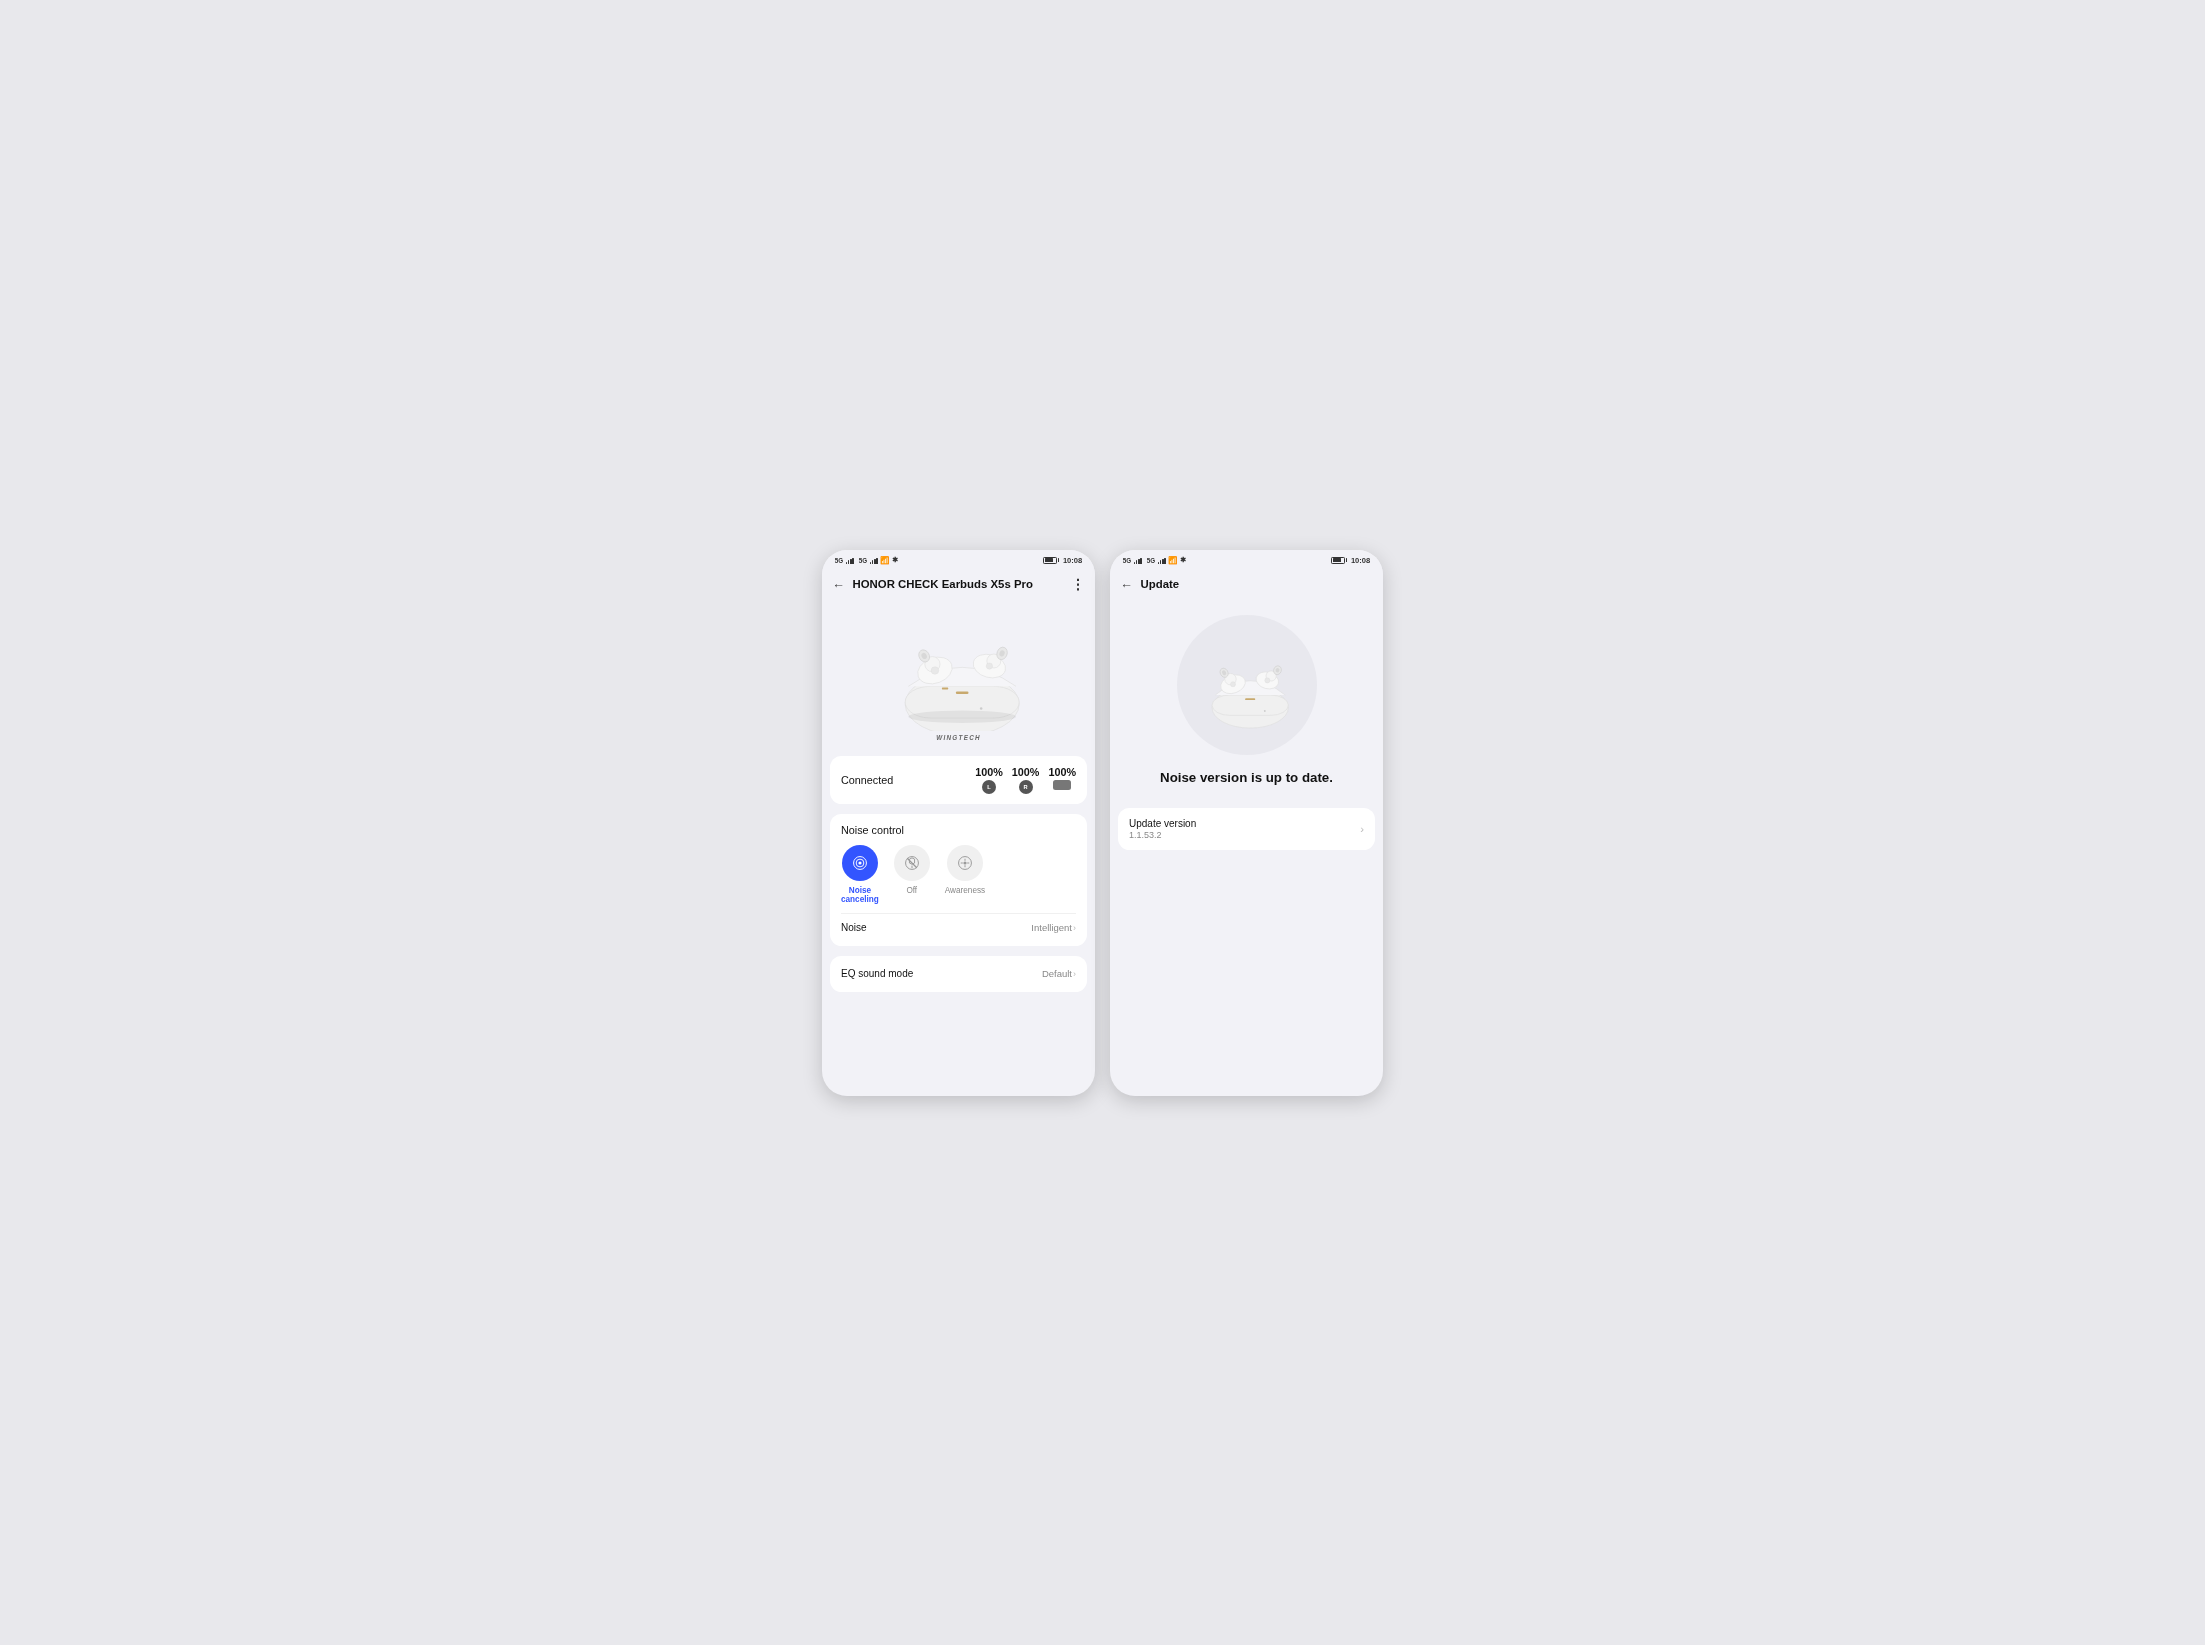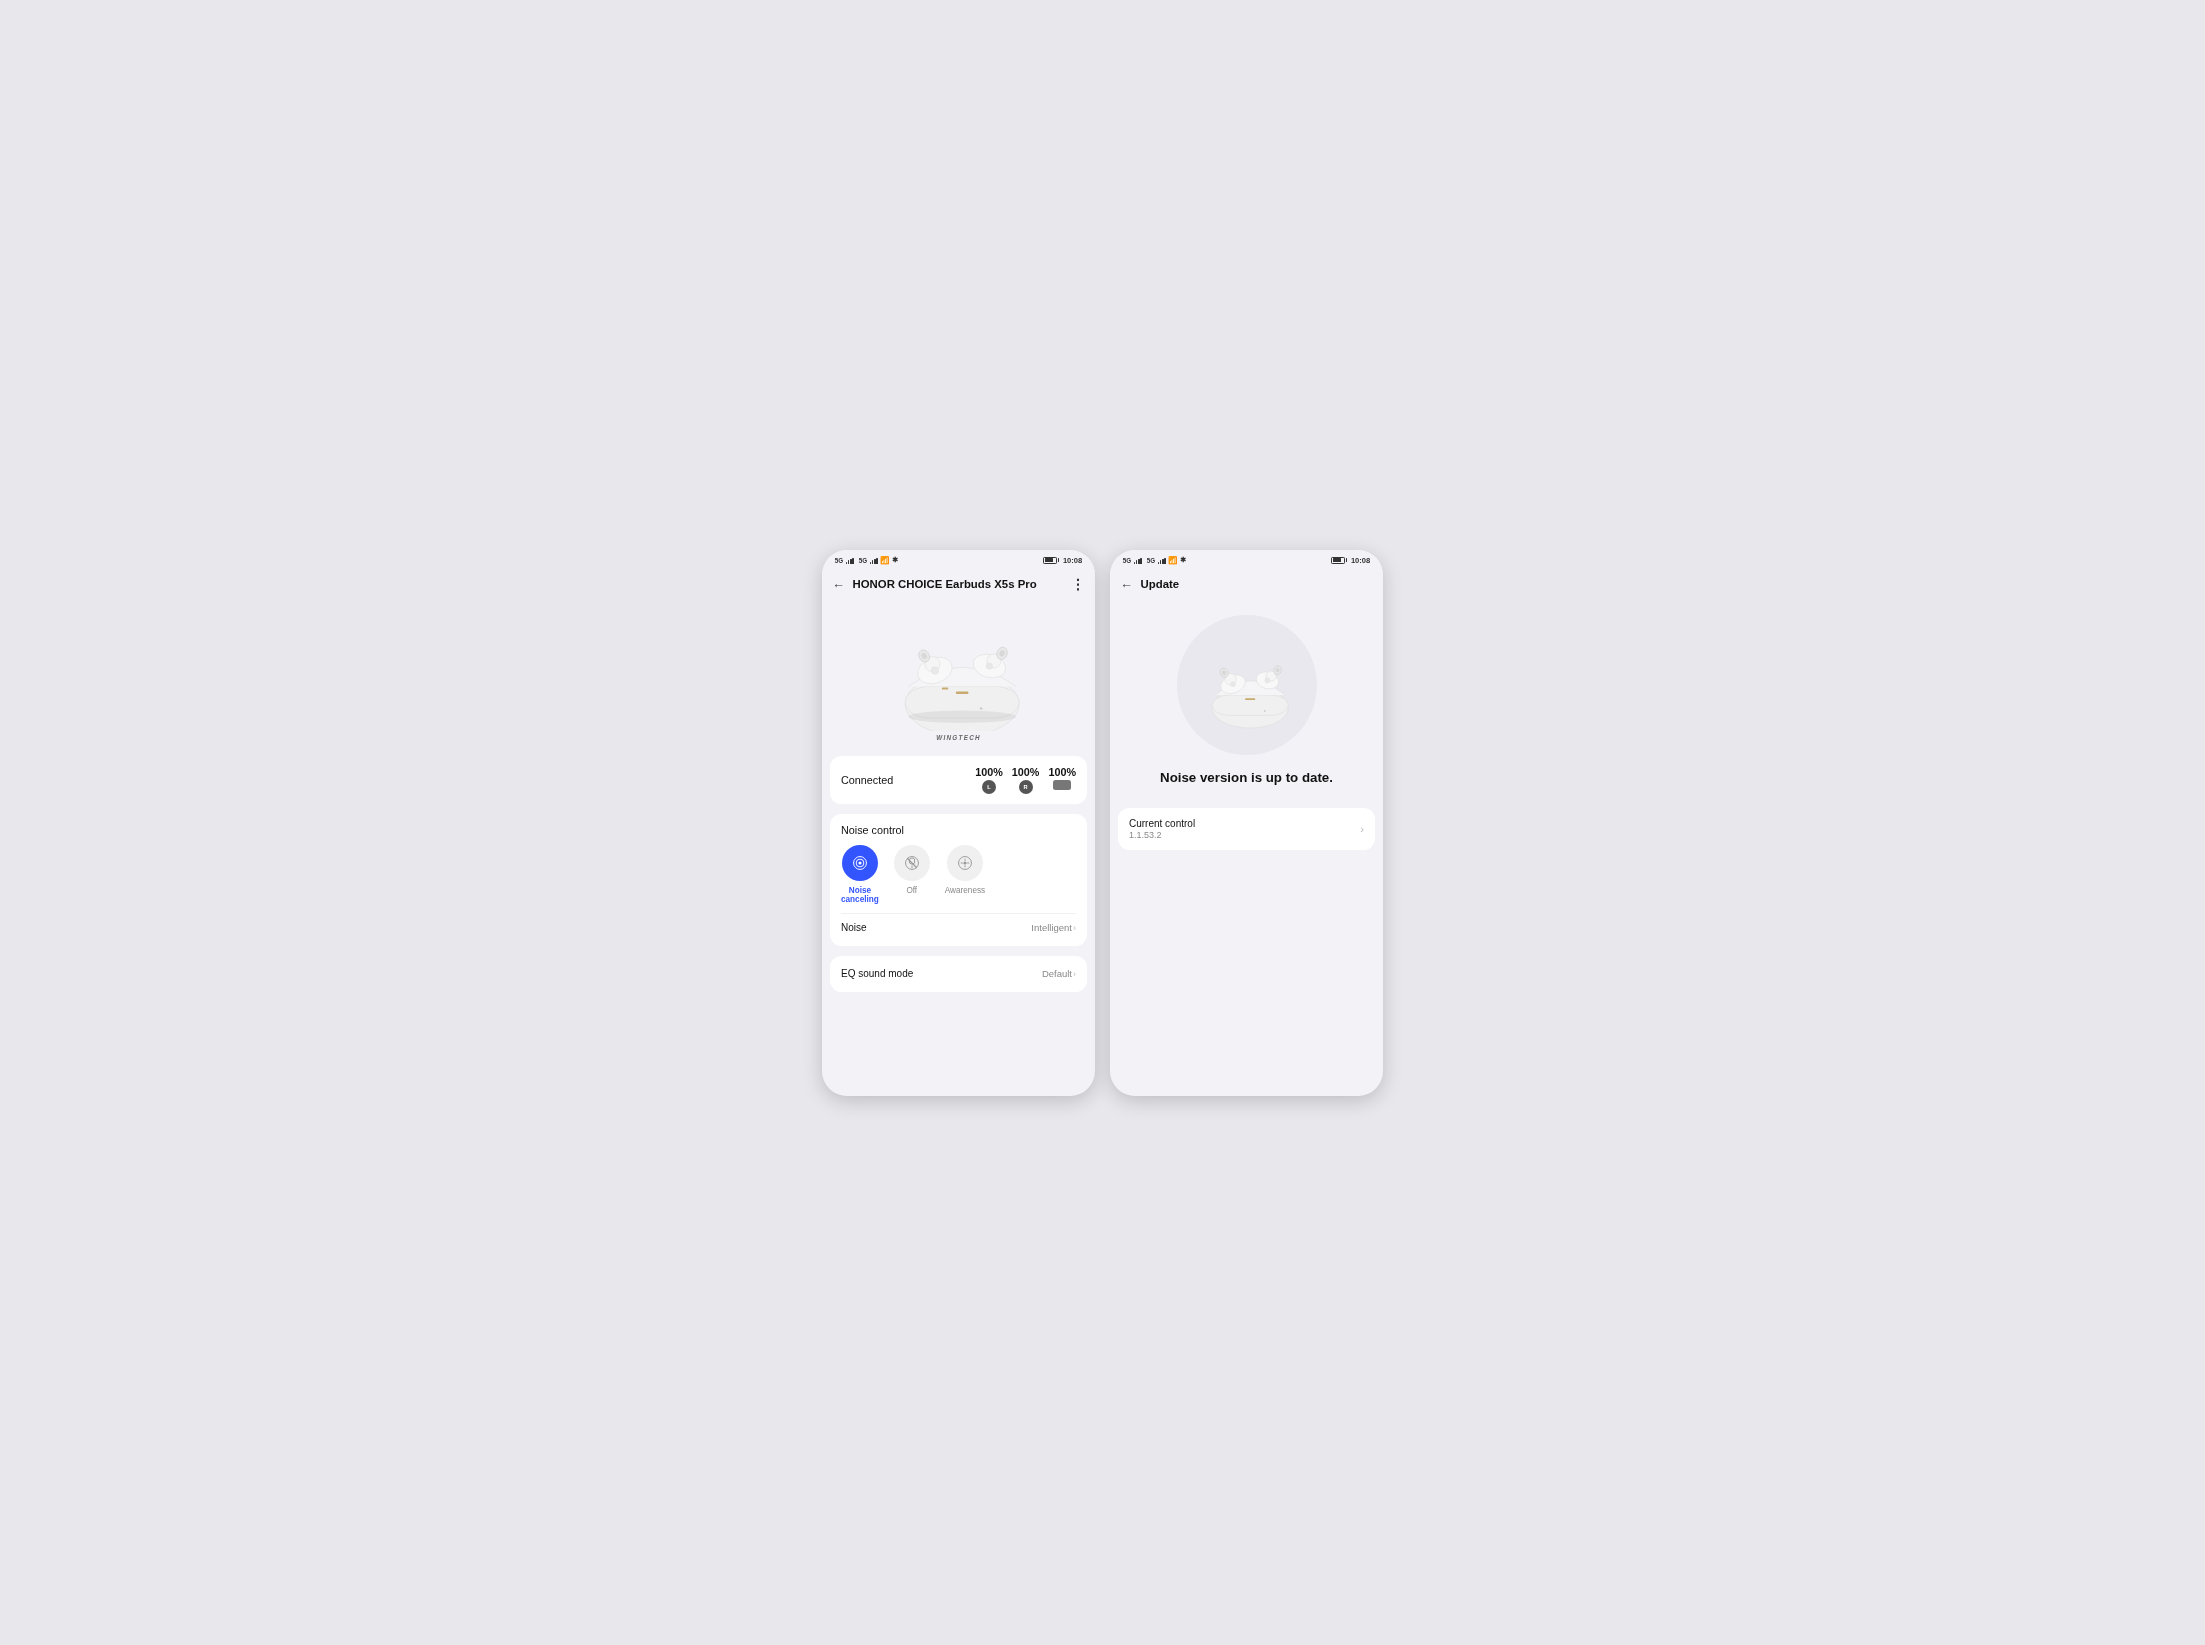--- a/index.html
+++ b/index.html
@@ -392,21 +392,21 @@
                 <div class="battery-fill"></div>
               </div>
             <div class="battery-tip"></div>
           </div>
           <span>10:08</span>
         </div>
       </div>
 
       <div class="nav-bar">
         <div class="nav-back">←</div>
-        <div class="nav-title">HONOR CHOICE Earbuds X5s Pro</div>
+        <div class="nav-title">HONOR CHECK Earbuds X5s Pro</div>
         <div class="nav-more">⋮</div>
       </div>
 
       <div class="earbuds-image-area">
         <div class="earbuds-svg-wrapper">
           <svg viewBox="0 0 240 190" xmlns="http://www.w3.org/2000/svg" width="152" height="121">
 
             <ellipse cx="125" cy="148" rx="90" ry="50" fill="#f0f0f0" stroke="#ddd" stroke-width="1"></ellipse>
             <rect x="35" y="120" width="180" height="50" rx="40" fill="#f0f0f0" stroke="#ddd" stroke-width="1"></rect>
 
@@ -595,21 +595,21 @@
             <circle cx="58" cy="68" r="4" fill="#e8e8e8" stroke="#d8d8d8" stroke-width="0.5"></circle>
             <circle cx="112" cy="62" r="4" fill="#e8e8e8" stroke="#d8d8d8" stroke-width="0.5"></circle>
           </svg>
         </div>
 
         <div class="up-to-date-text">Noise version is up to date.</div>
       </div>
 
       <div class="version-card">
         <div class="version-info">
-          <div class="version-label">Current control</div>
+          <div class="version-label">Update version</div>
           <div class="version-number">1.1.53.2</div>
         </div>
         <span class="chevron" style="font-size:11.4px; color:#bbb;">›</span>
       </div>
 
       <div style="flex:1;"></div>
 
     </div>
   </div>
 

